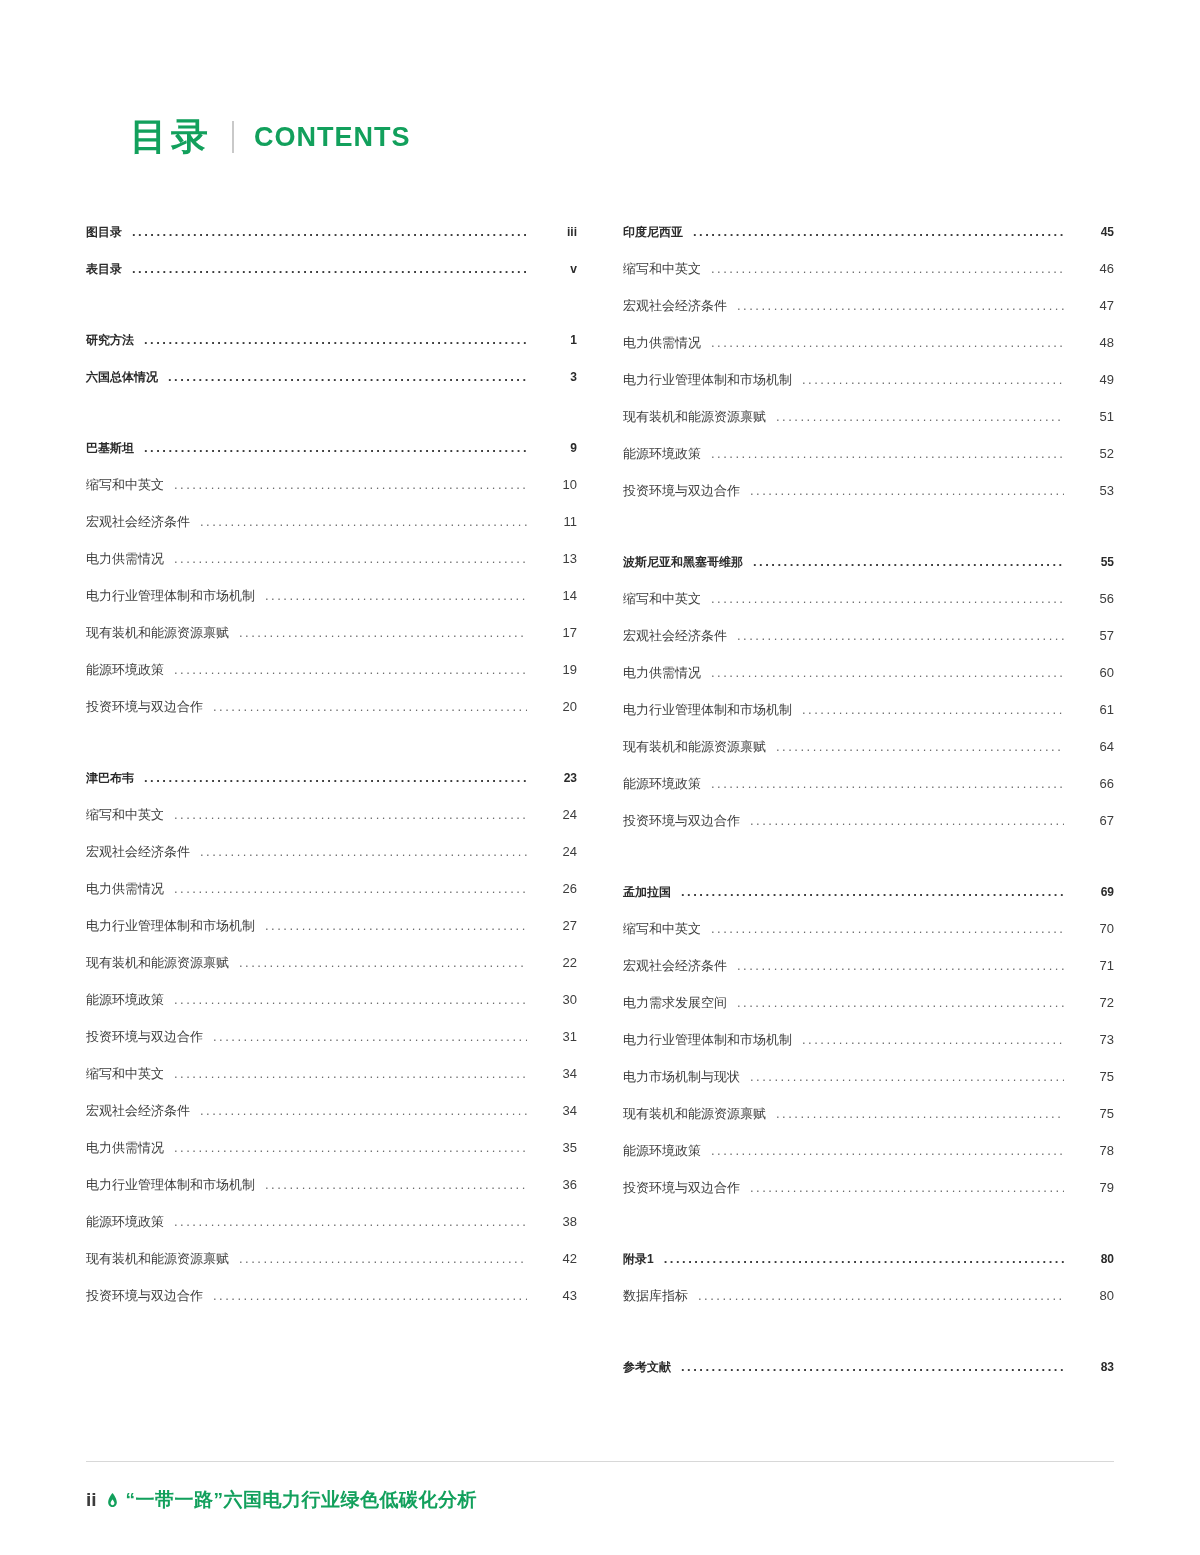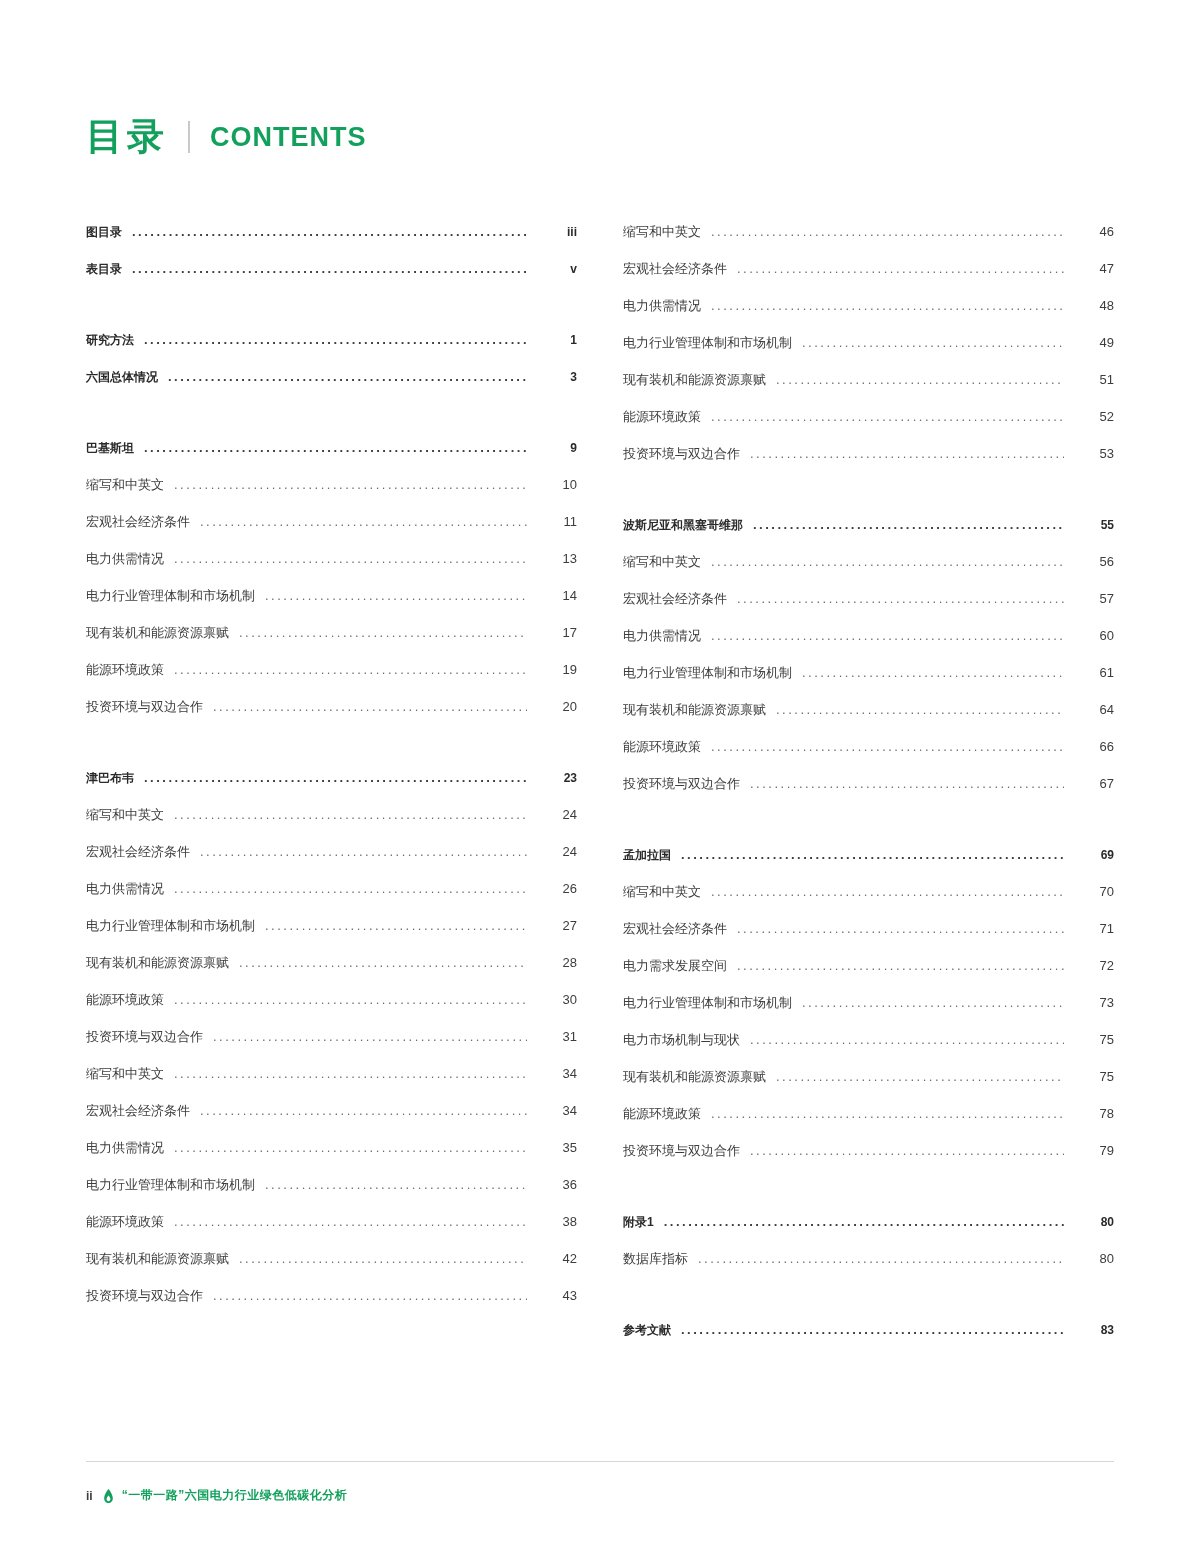--- a/index.html
+++ b/index.html
@@ -12,21 +12,21 @@
   html,body{margin:0;padding:0;background:#ffffff;}
   body{font-family:"Liberation Sans","DejaVu Sans",sans-serif;}
   .page{
     width:1200px;height:1555px;position:relative;background:#fff;
     overflow:hidden;
   }
   .content{padding:112px 86px 0 86px;}
 
   
   .toc-header{display:flex;align-items:center;margin-bottom:52px;}
-  .toc-header .zh{font-size:37px;font-weight:bold;color:var(--green);letter-spacing:4px;}
+  .toc-header .zh{font-size:37px;font-weight:bold;color:var(--green);letter-spacing:4px;margin-left:44px;}
   .toc-header .divider{width:2px;height:32px;background:#c9c9c9;margin:0 20px;}
   .toc-header .en{font-size:27px;font-weight:bold;color:var(--green);letter-spacing:1px;text-align:center;}
 
   
   .toc-grid{display:flex;}
   .toc-col{width:491px;}
   .toc-col + .toc-col{margin-left:46px;}
 
   
   .toc-row{
@@ -57,21 +57,21 @@
   .toc-row.section .pg{font-weight:bold;}
 
   
   .footer-rule{
     position:absolute;left:86px;right:86px;top:1461px;
     height:1px;background:#d8d8d8;
   }
   .footer{
     position:absolute;left:86px;top:1487px;
     display:flex;align-items:center;
-    font-size:12px;
+    font-size:19px;
   }
   .footer .pgnum{font-weight:bold;color:#3c3c3c;margin-right:9px;}
   .footer .flame{width:13px;height:16px;margin-right:7px;display:inline-block;}
   .footer .flame svg{width:100%;height:100%;display:block;}
   .footer .report{color:var(--green);font-weight:bold;letter-spacing:0.5px;}
 </style>
 </head>
 <body>
 
 <div class="page">
@@ -166,21 +166,21 @@
             <span class="pg">26</span>
           </div>
           <div class="toc-row">
             <span class="lab">电力行业管理体制和市场机制</span>
             <span class="leader"></span>
             <span class="pg">27</span>
           </div>
           <div class="toc-row">
             <span class="lab">现有装机和能源资源禀赋</span>
             <span class="leader"></span>
-            <span class="pg">28</span>
+            <span class="pg">22</span>
           </div>
           <div class="toc-row">
             <span class="lab">能源环境政策</span>
             <span class="leader"></span>
             <span class="pg">30</span>
           </div>
           <div class="toc-row">
             <span class="lab">投资环境与双边合作</span>
             <span class="leader"></span>
             <span class="pg">31</span>
@@ -215,20 +215,25 @@
             <span class="leader"></span>
             <span class="pg">42</span>
           </div>
           <div class="toc-row">
             <span class="lab">投资环境与双边合作</span>
             <span class="leader"></span>
             <span class="pg">43</span>
           </div>
         </div>
       <div class="toc-col">
+          <div class="toc-row section">
+            <span class="lab">印度尼西亚</span>
+            <span class="leader"></span>
+            <span class="pg">45</span>
+          </div>
           <div class="toc-row">
             <span class="lab">缩写和中英文</span>
             <span class="leader"></span>
             <span class="pg">46</span>
           </div>
           <div class="toc-row">
             <span class="lab">宏观社会经济条件</span>
             <span class="leader"></span>
             <span class="pg">47</span>
           </div>

